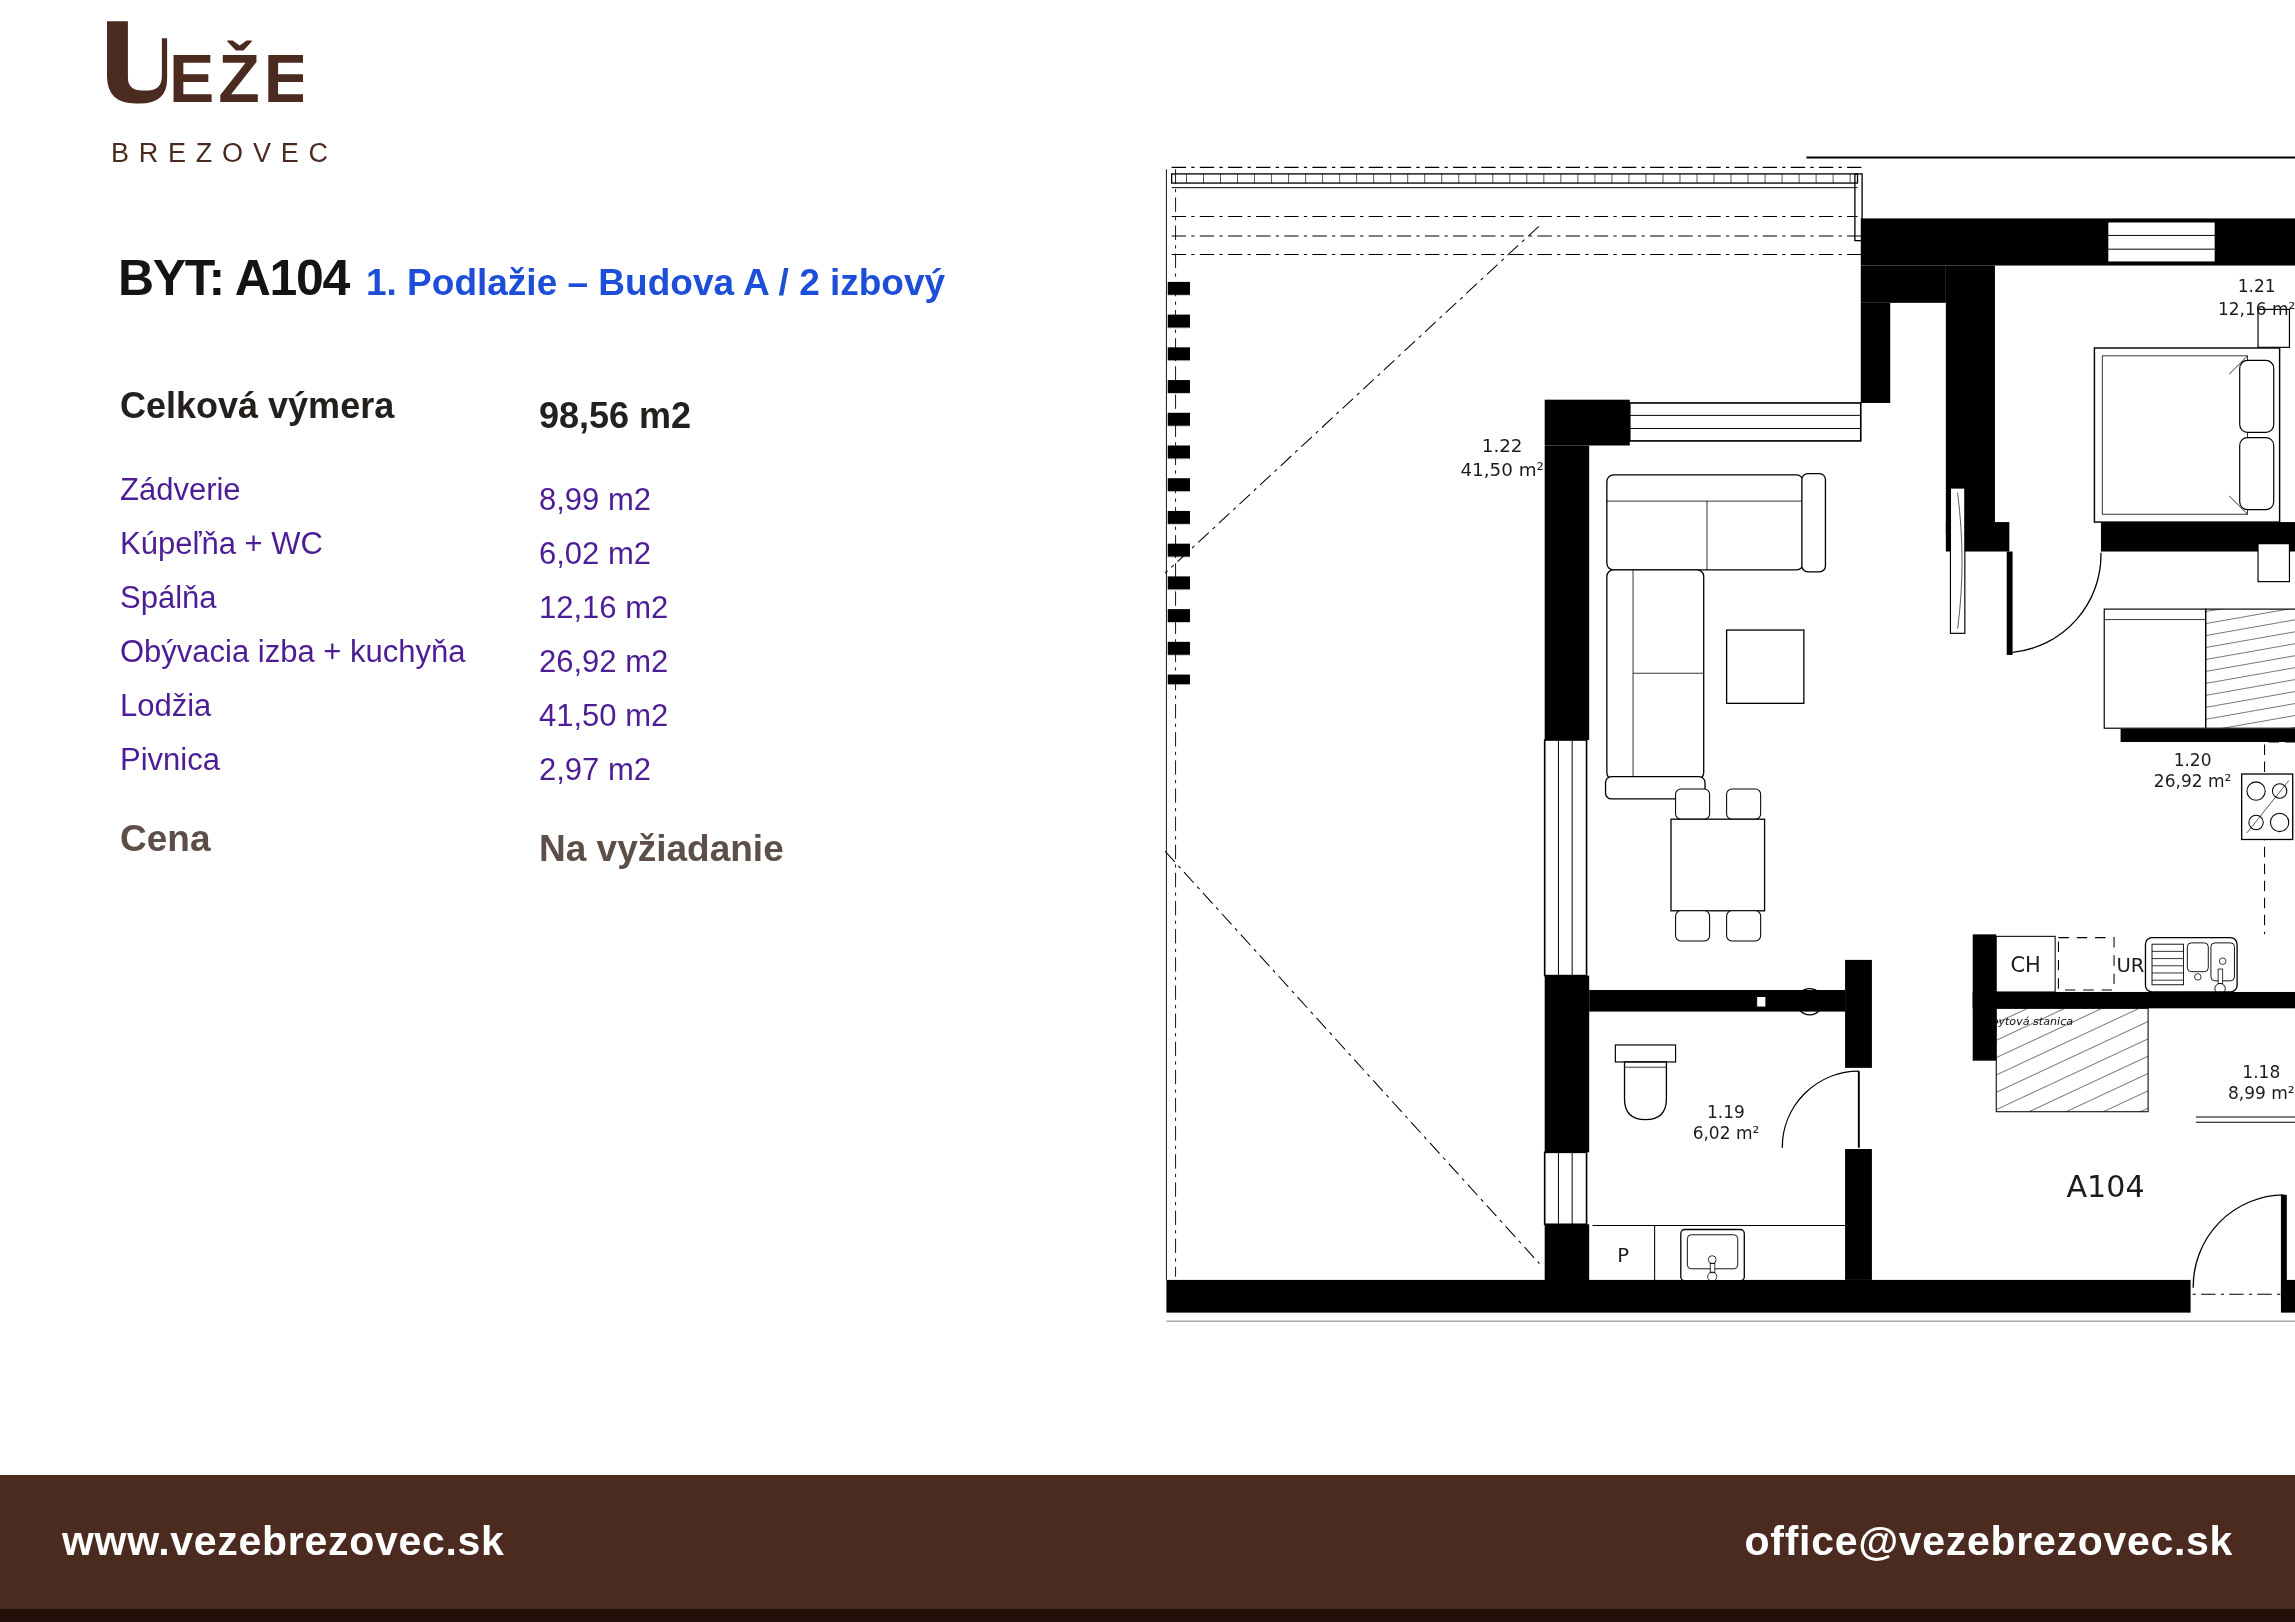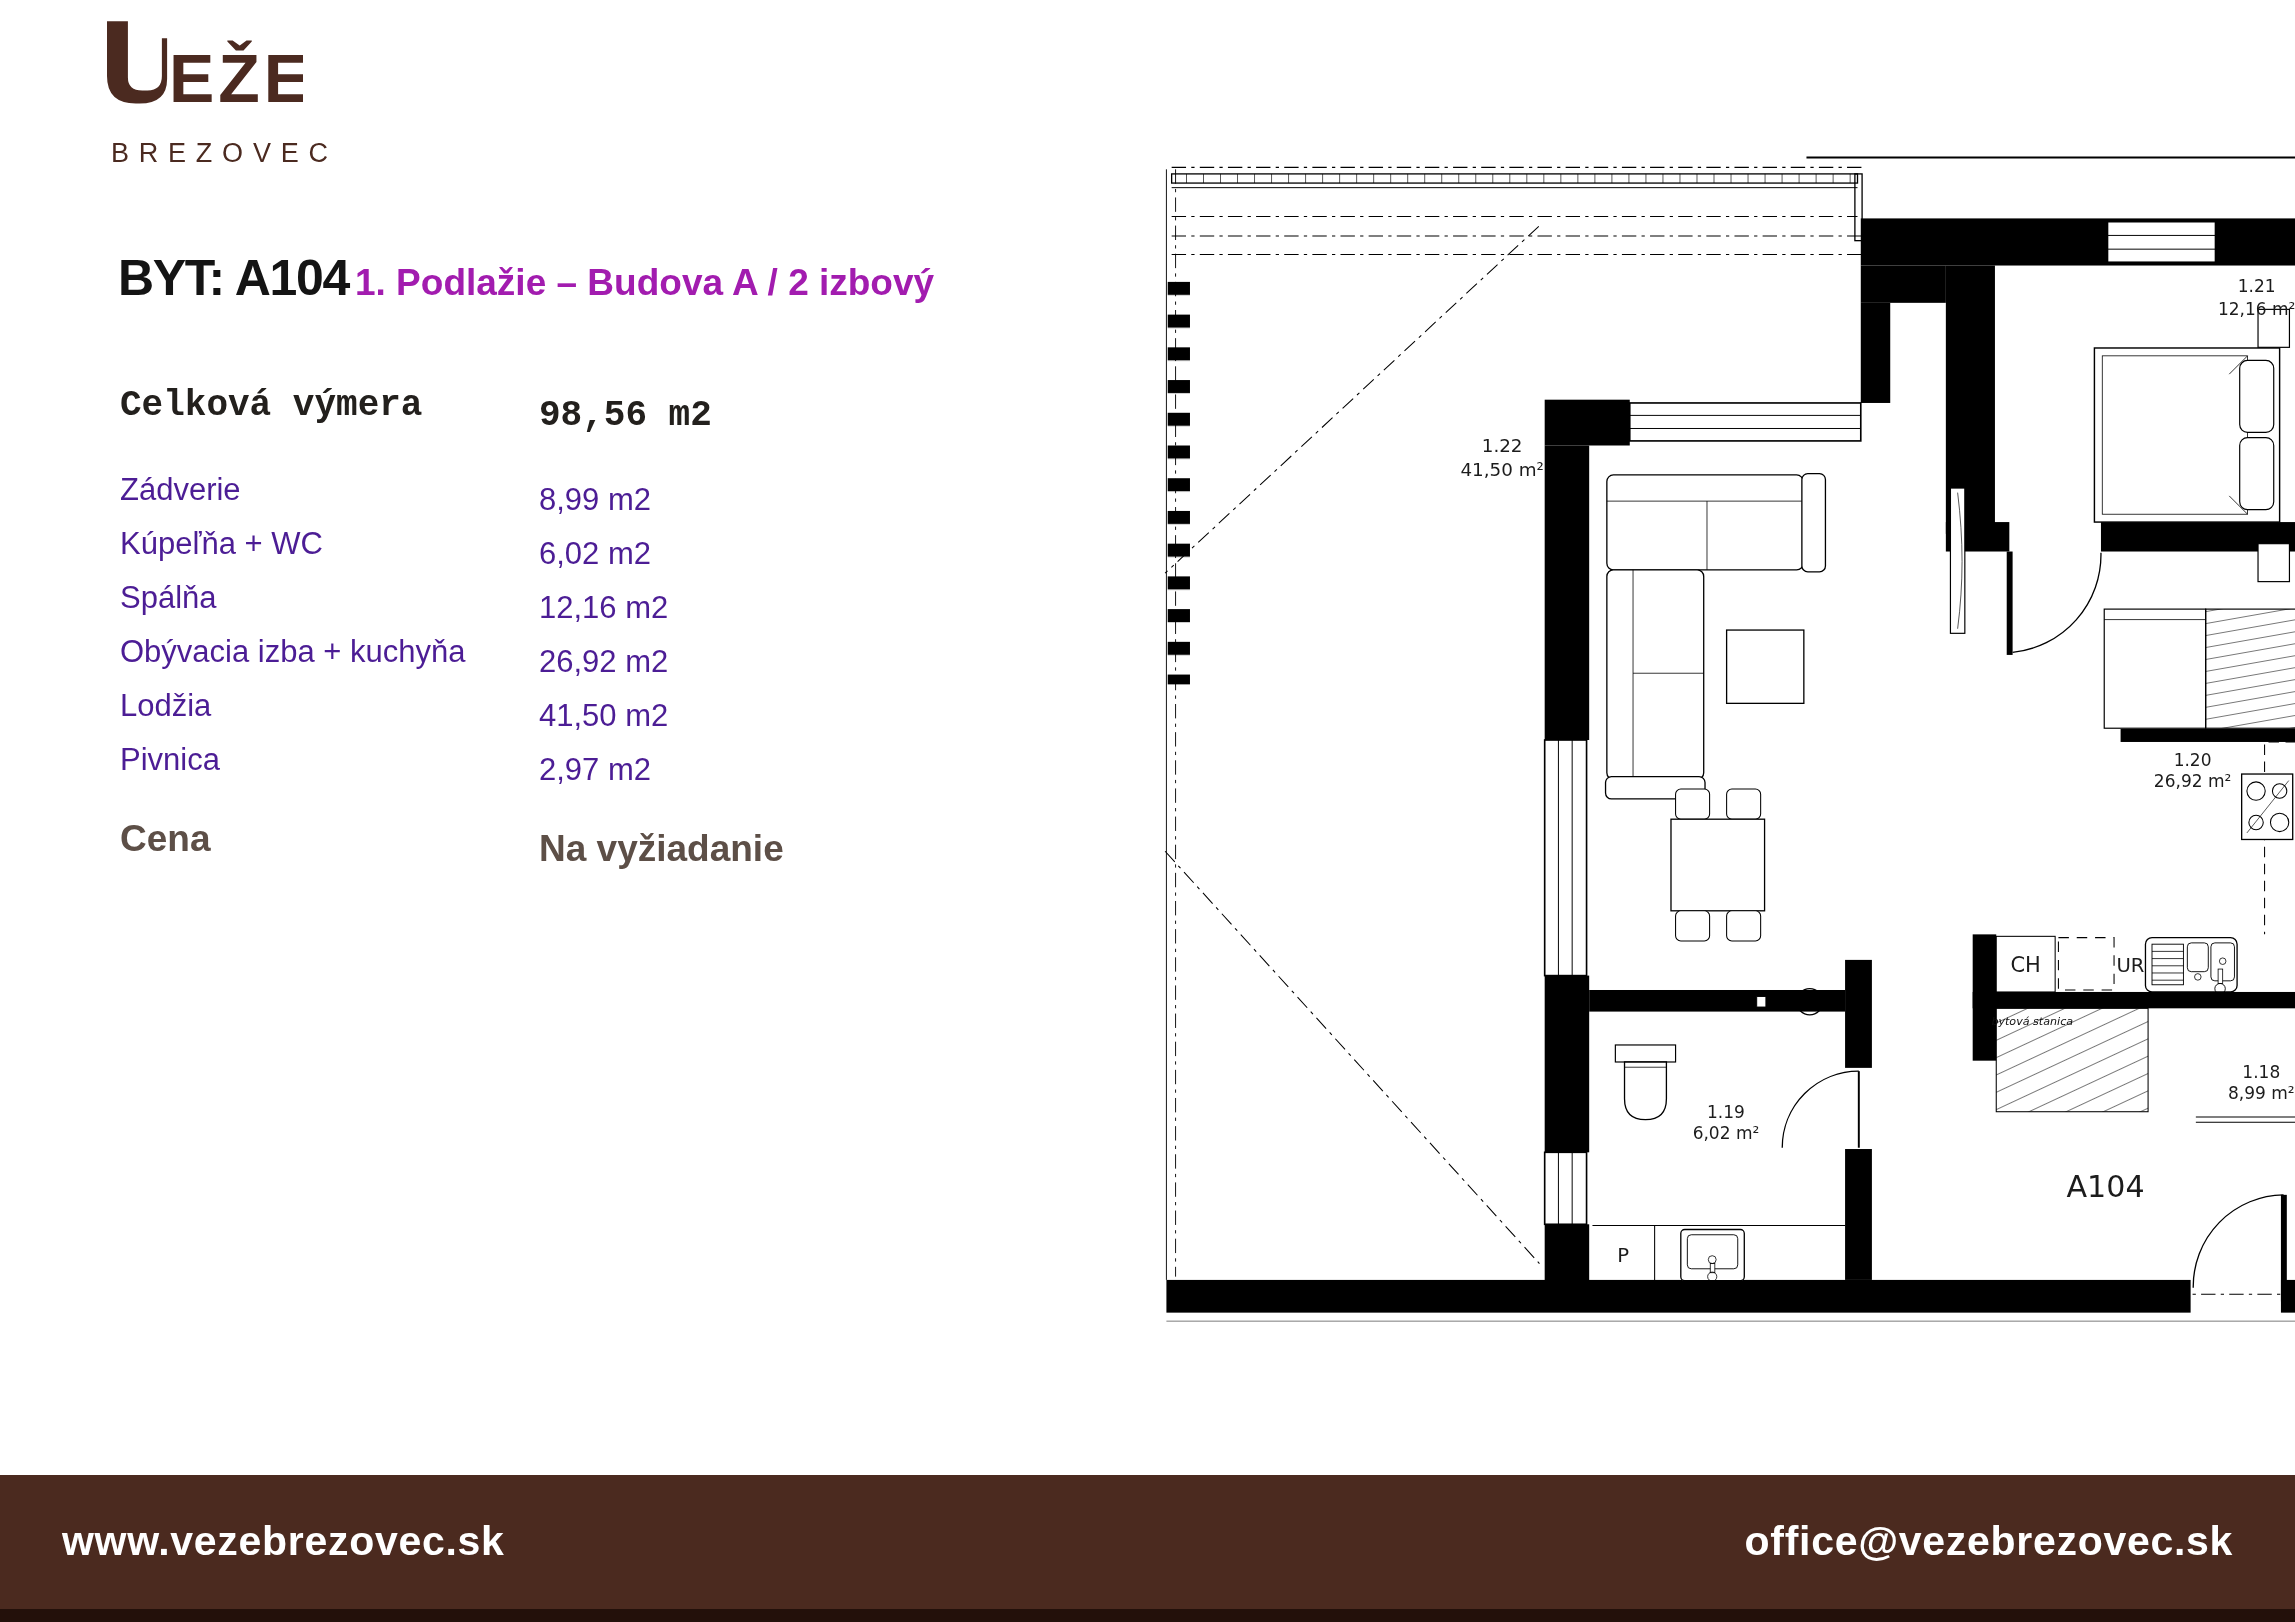--- a/index.html
+++ b/index.html
@@ -9,26 +9,26 @@
   }
   
   .logo{position:absolute;left:107px;top:21px;}
   .logo .brezovec{
     margin-top:27px;font-size:27px;font-weight:500;letter-spacing:9.8px;
     color:#4b2a20;padding-left:3.9px;
   }
   
   .heading{position:absolute;left:118px;top:249px;white-space:nowrap;}
   .heading .main{font-size:50px;font-weight:800;letter-spacing:-1.3px;color:#141414;}
-  .heading .sub{font-size:37px;font-weight:700;color:#a21caf;margin-left:6px;}
+  .heading .sub{font-size:37px;font-weight:700;color:#1d4ed8;margin-left:17px;}
   
   .spec{position:absolute;left:120px;width:949px;}
   .spec-row{position:relative;height:55px;}
   .spec-row .val{position:absolute;left:419px;top:10px;}
-  .summary{top:385px;font-size:36px;font-weight:700;color:#23201d;font-family:Liberation Mono, monospace;}
+  .summary{top:385px;font-size:36px;font-weight:700;color:#23201d;}
   .roomlist{top:472px;}
   .roomlist .spec-row{height:54px;font-size:31px;font-weight:400;color:#4c1d95;}
   .price{top:818px;font-size:37px;font-weight:700;color:#5d4f47;}
   
   .plan{position:absolute;left:1152px;top:151px;width:1144px;height:1178px;}
   
   .footer{
     position:absolute;left:0;bottom:0;width:2295px;height:148px;background:#4b2a1f;text-align:right;
   }
   .footer .inner{

